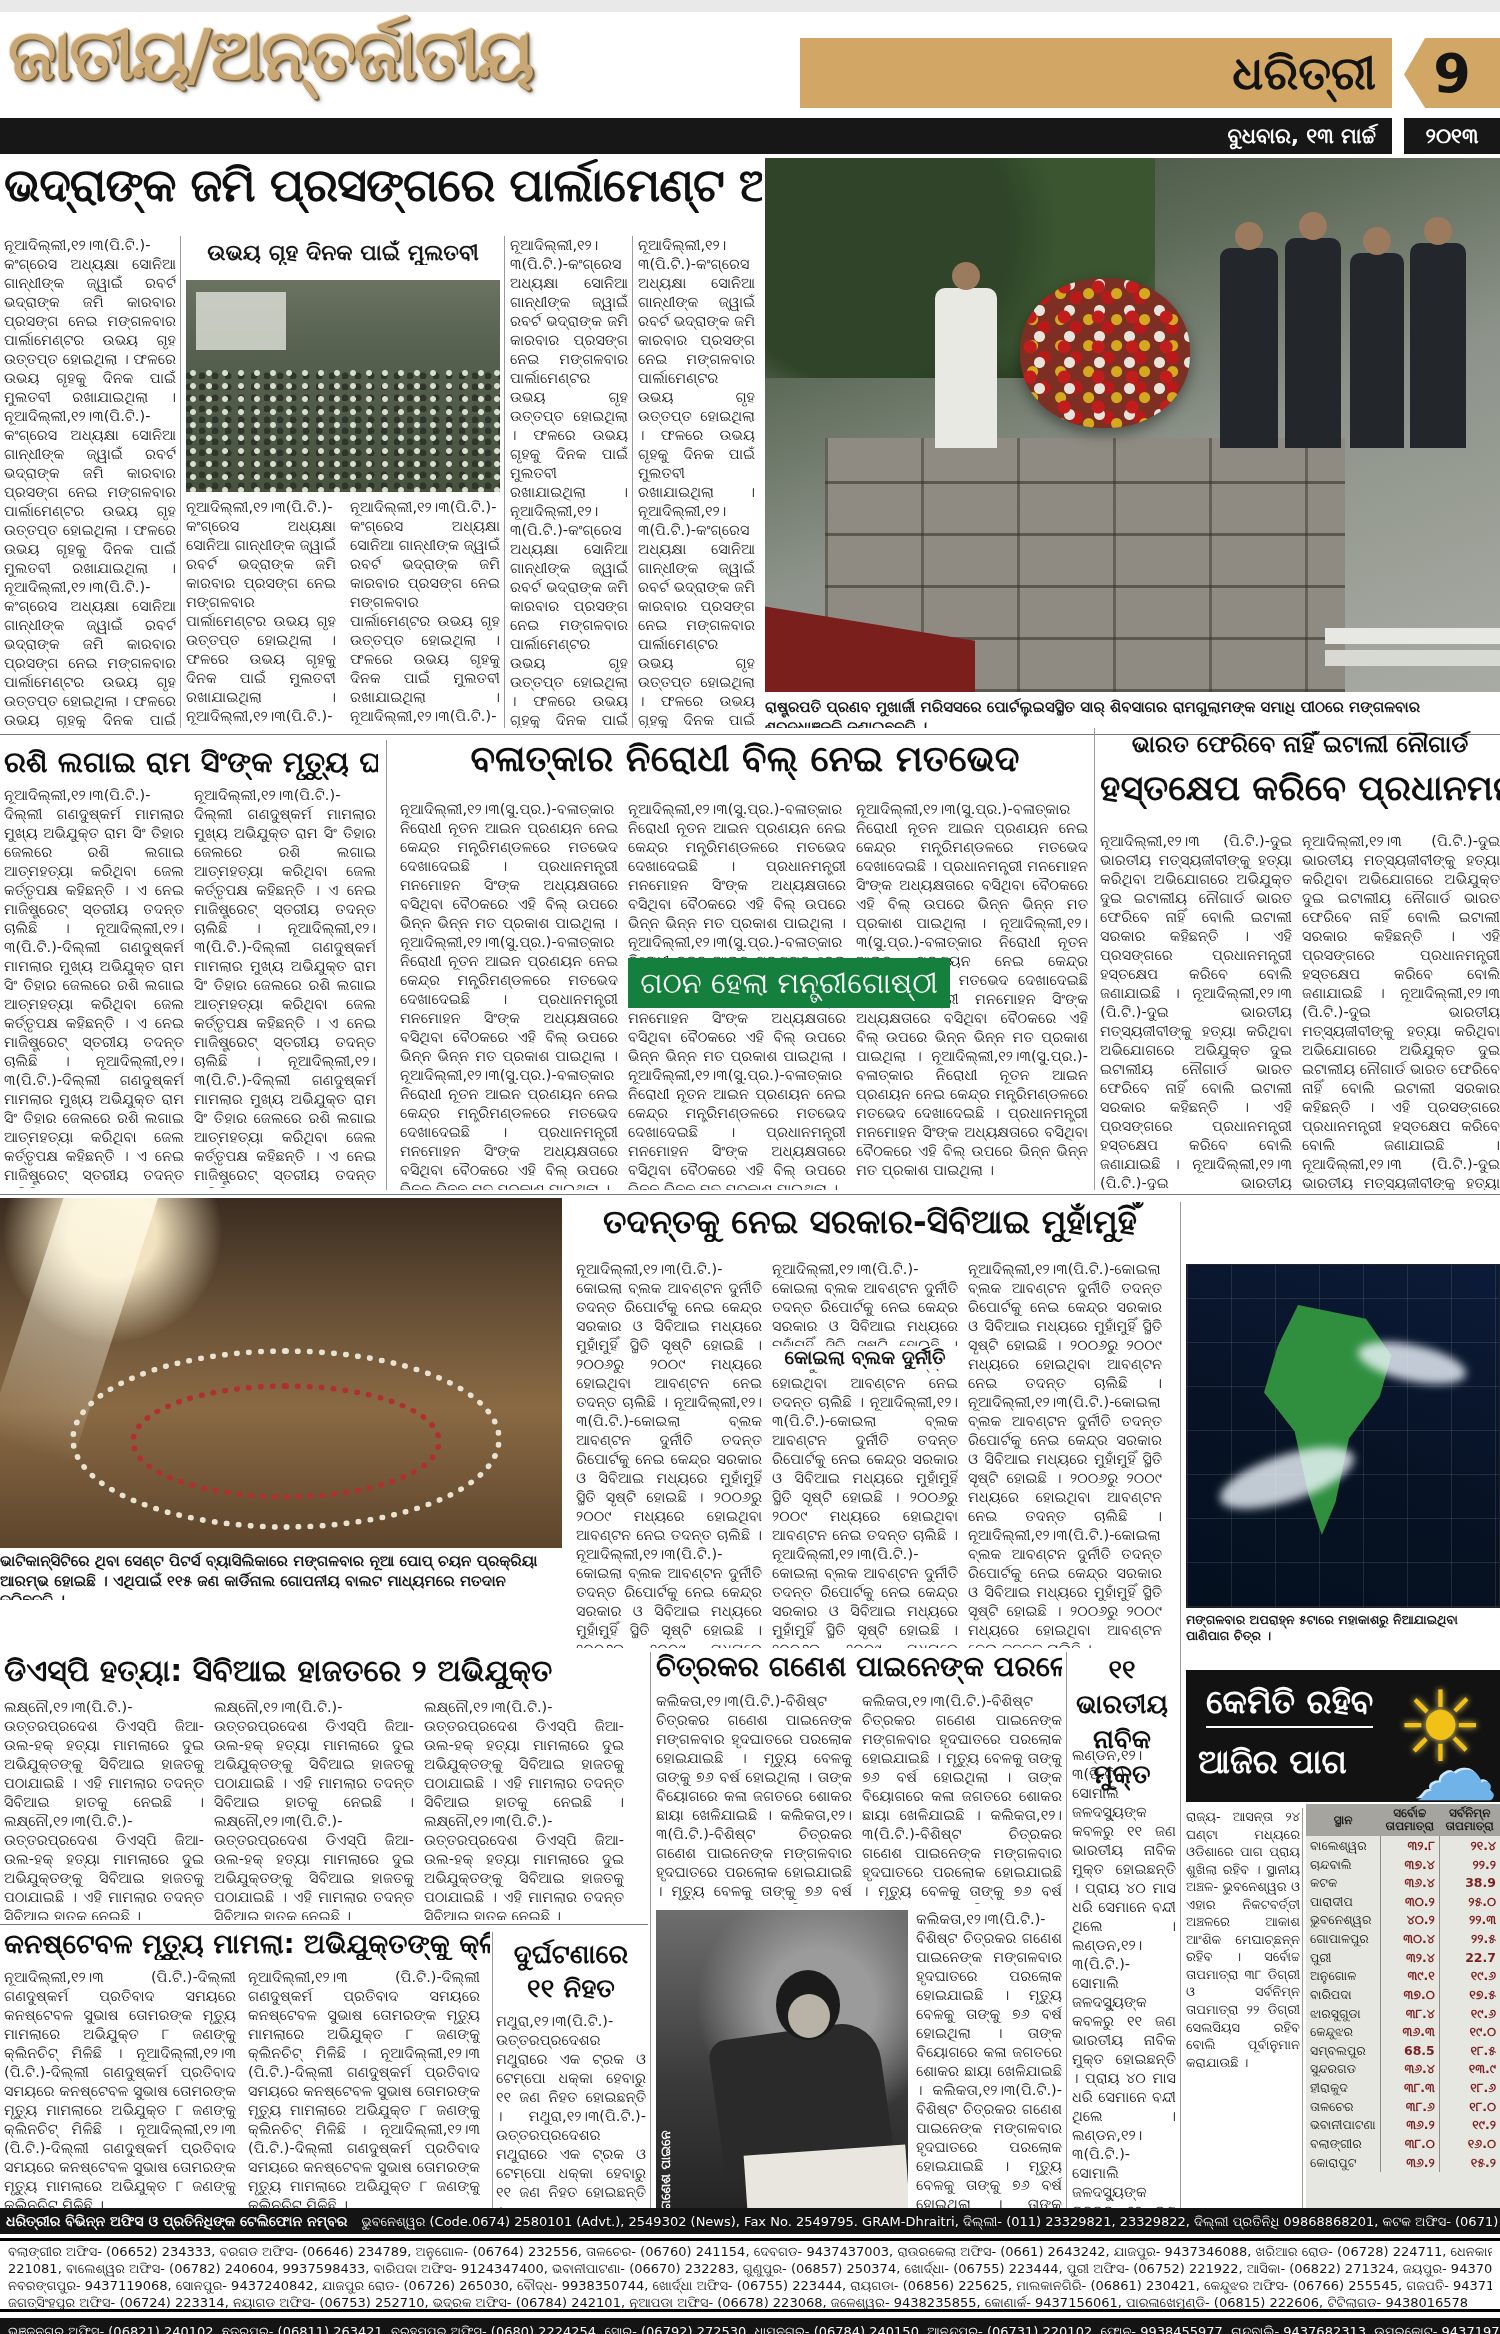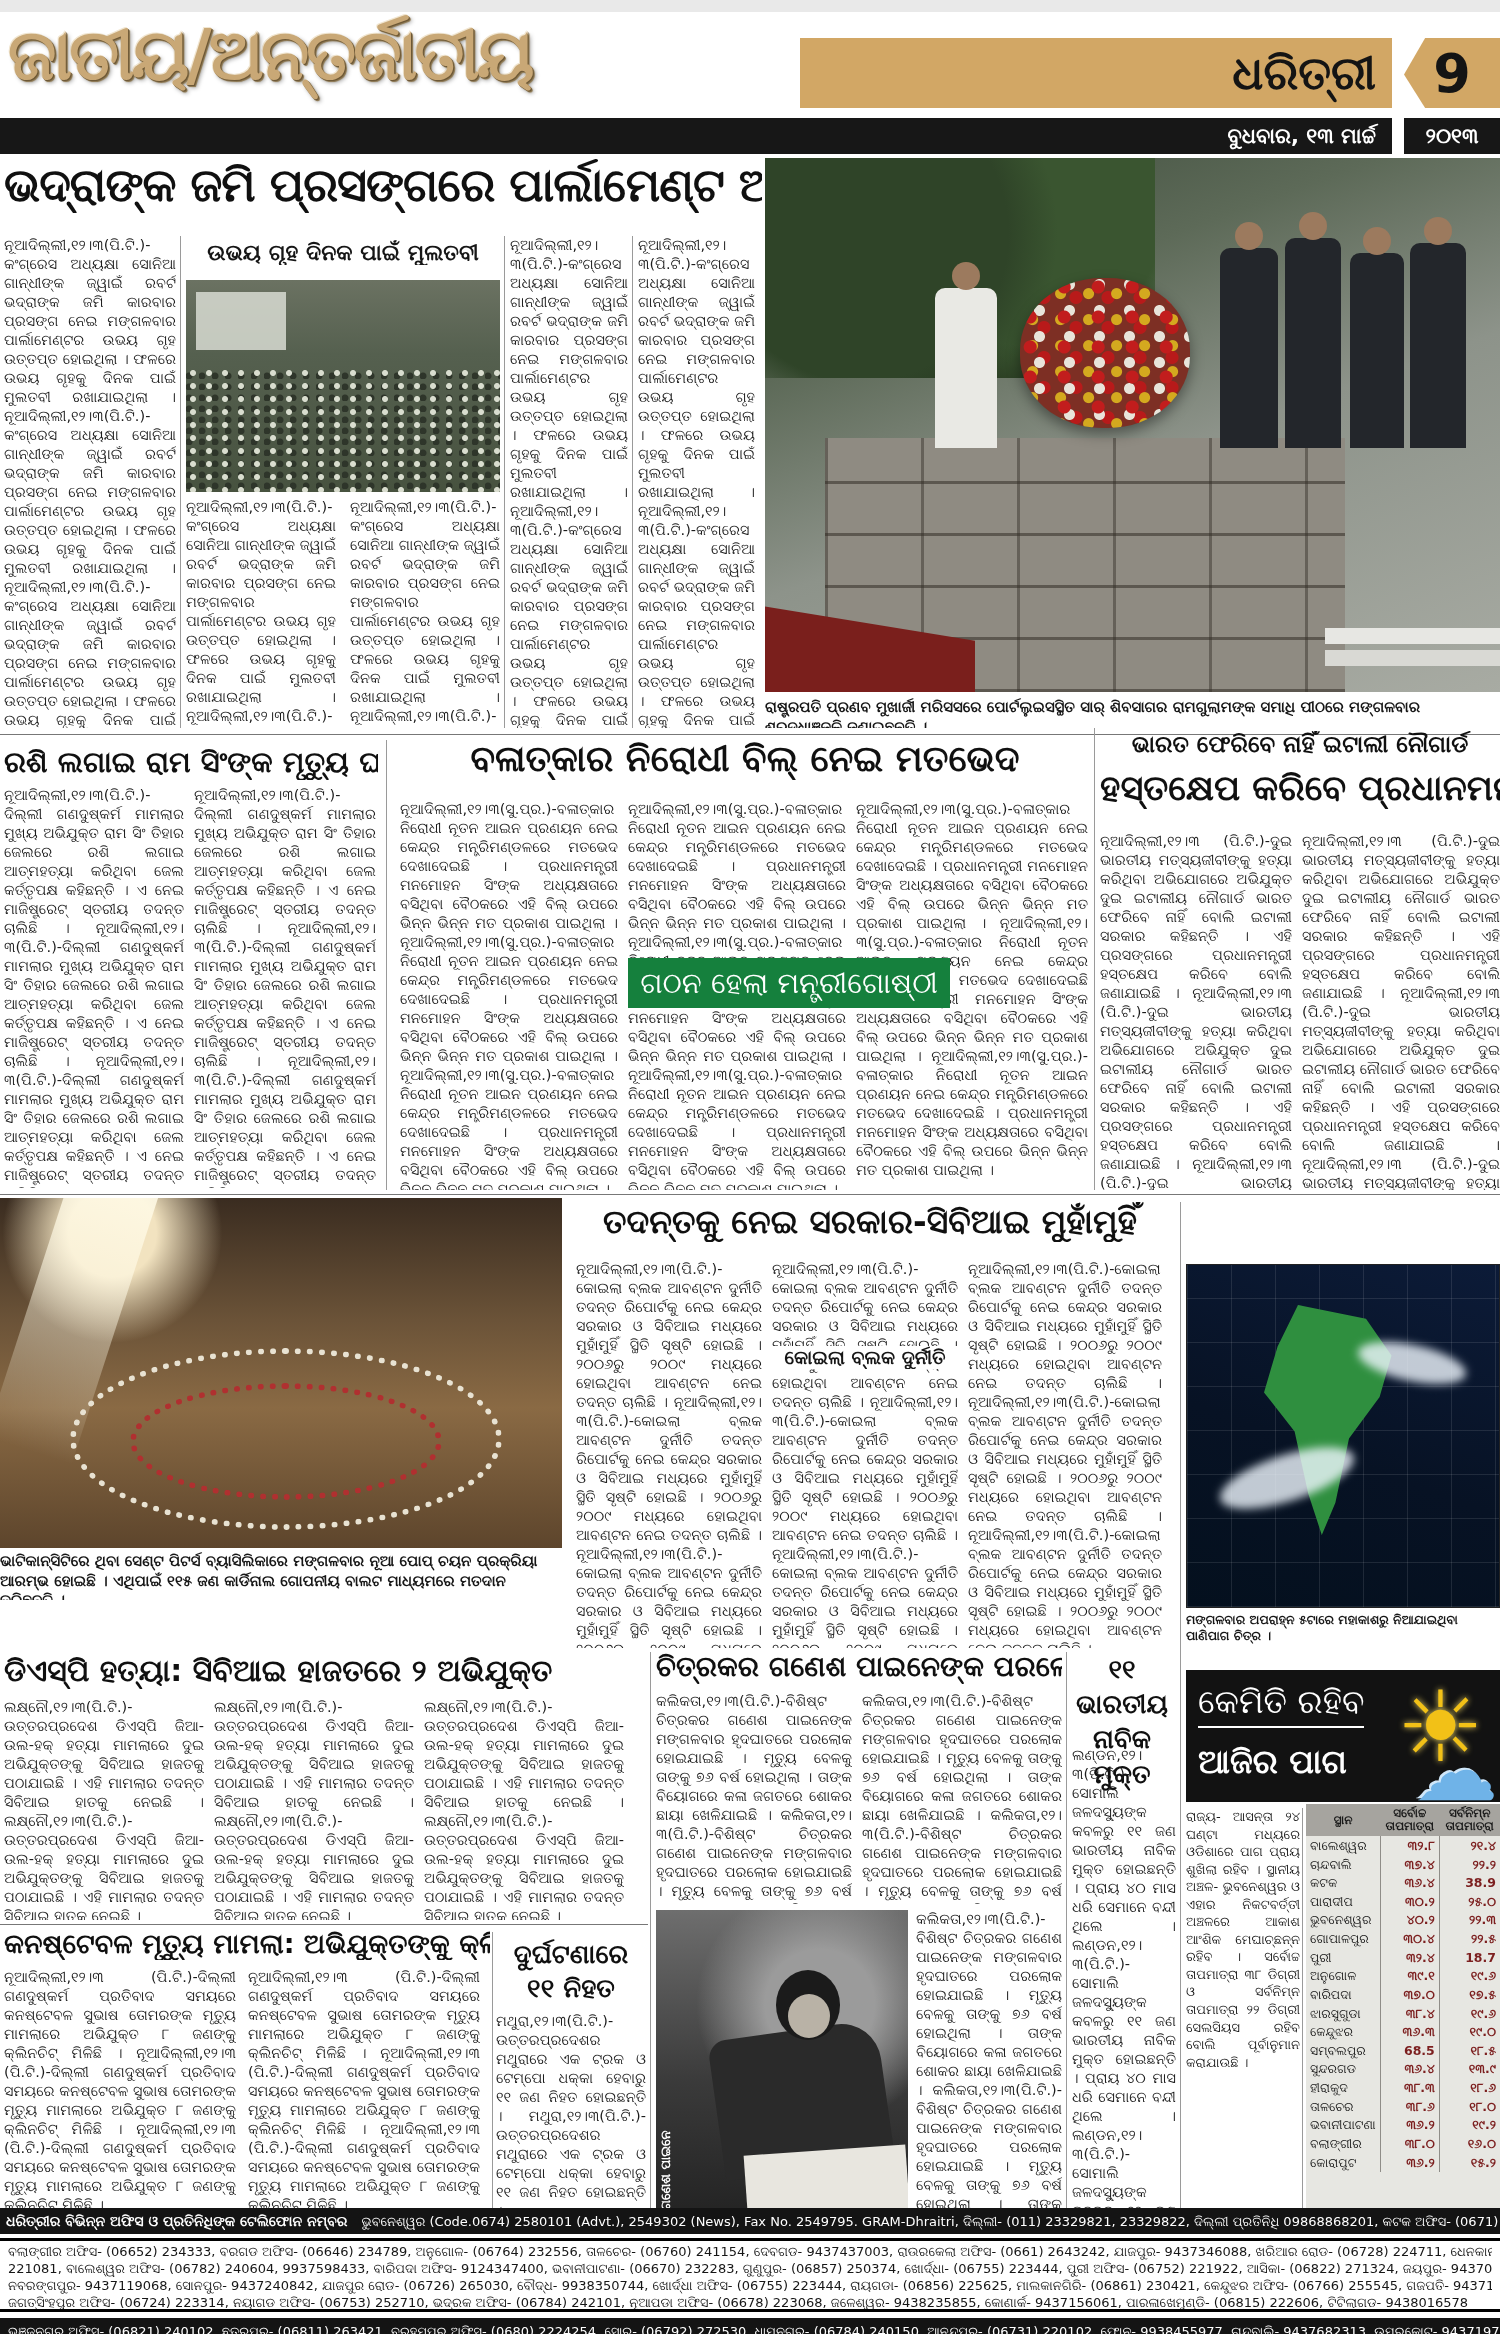--- a/index.html
+++ b/index.html
@@ -96,21 +96,21 @@
   .ph-artist{left:656px;top:1898px;width:252px;height:314px;
     background:radial-gradient(circle at 65% 30%,#9b9b9b 0 20%,rgba(0,0,0,0) 45%),linear-gradient(180deg,#6e6e6e 0%,#3a3a3a 55%,#222 100%);}
   .ph-artist .head{position:absolute;left:120px;top:60px;width:64px;height:70px;border-radius:50%;background:#1b1b1b;}
   .ph-artist .face{position:absolute;left:132px;top:84px;width:42px;height:44px;border-radius:50%;background:#b9b2a6;}
   .ph-artist .body{position:absolute;left:60px;top:120px;width:170px;height:140px;background:#2a2a2a;border-radius:18px 40px 0 0;transform:rotate(-8deg);}
   .ph-artist .paper{position:absolute;left:90px;top:240px;width:162px;height:74px;background:#e8e6df;transform:rotate(-4deg);}
   .ph-artist .side-label{position:absolute;left:2px;top:10px;color:#fff;font-size:13px;font-weight:bold;
     writing-mode:vertical-rl;transform:rotate(180deg);height:290px;overflow:hidden;}
   
   .weather-head{left:1186px;top:1658px;width:314px;height:132px;background:#121212;color:#fff;}
-  .weather-head .l1{position:absolute;left:12px;top:12px;font-size:33px;font-weight:normal;border-bottom:2px solid #fff;padding-bottom:4px;white-space:nowrap;overflow:hidden;max-width:200px;}
+  .weather-head .l1{position:absolute;left:20px;top:12px;font-size:33px;font-weight:bold;border-bottom:2px solid #fff;padding-bottom:4px;white-space:nowrap;overflow:hidden;max-width:200px;}
   .weather-head .l2{position:absolute;left:12px;top:72px;font-size:33px;font-weight:bold;white-space:nowrap;overflow:hidden;max-width:200px;}
   .weather-icon{position:absolute;right:2px;top:-6px;width:120px;height:140px;}
   .weather-icon .sun{position:absolute;right:14px;top:6px;font-size:98px;color:#f2c117;text-shadow:0 0 6px #f9df67;}
   .weather-icon .cloud{position:absolute;right:0px;top:58px;font-size:84px;color:#6fb3e8;text-shadow:-2px -2px 0 #cfe7fa;}
   .forecast{left:1186px;top:1796px;width:114px;height:416px;font-size:13px;line-height:1.35;text-align:justify;overflow:hidden;}
   .wtable{left:1306px;top:1792px;width:194px;height:420px;background:#e7e7e2;overflow:hidden;font-size:12.5px;}
   .wtable table{border-collapse:collapse;width:100%;}
   .wtable th{background:#a6a49f;color:#1a1a1a;font-size:12px;padding:3px 2px;line-height:1.1;}
   .wtable td{padding:1.5px 4px;line-height:1.25;border-left:1px solid #8f8d88;}
   .wtable td:first-child{border-left:none;}
@@ -293,21 +293,21 @@
             <td class="temp">୨୨.୩</td>
           </tr>
           <tr>
             <td>ଗୋପାଳପୁର</td>
             <td class="temp">୩୦.୪</td>
             <td class="temp">୨୨.୫</td>
           </tr>
           <tr>
             <td>ପୁରୀ</td>
             <td class="temp">୩୨.୪</td>
-            <td class="temp">18.7</td>
+            <td class="temp">22.7</td>
           </tr>
           <tr>
             <td>ଅନୁଗୋଳ</td>
             <td class="temp">୩୯.୧</td>
             <td class="temp">୧୯.୬</td>
           </tr>
           <tr>
             <td>ବାରିପଦା</td>
             <td class="temp">୩୭.୦</td>
             <td class="temp">୧୭.୫</td>

